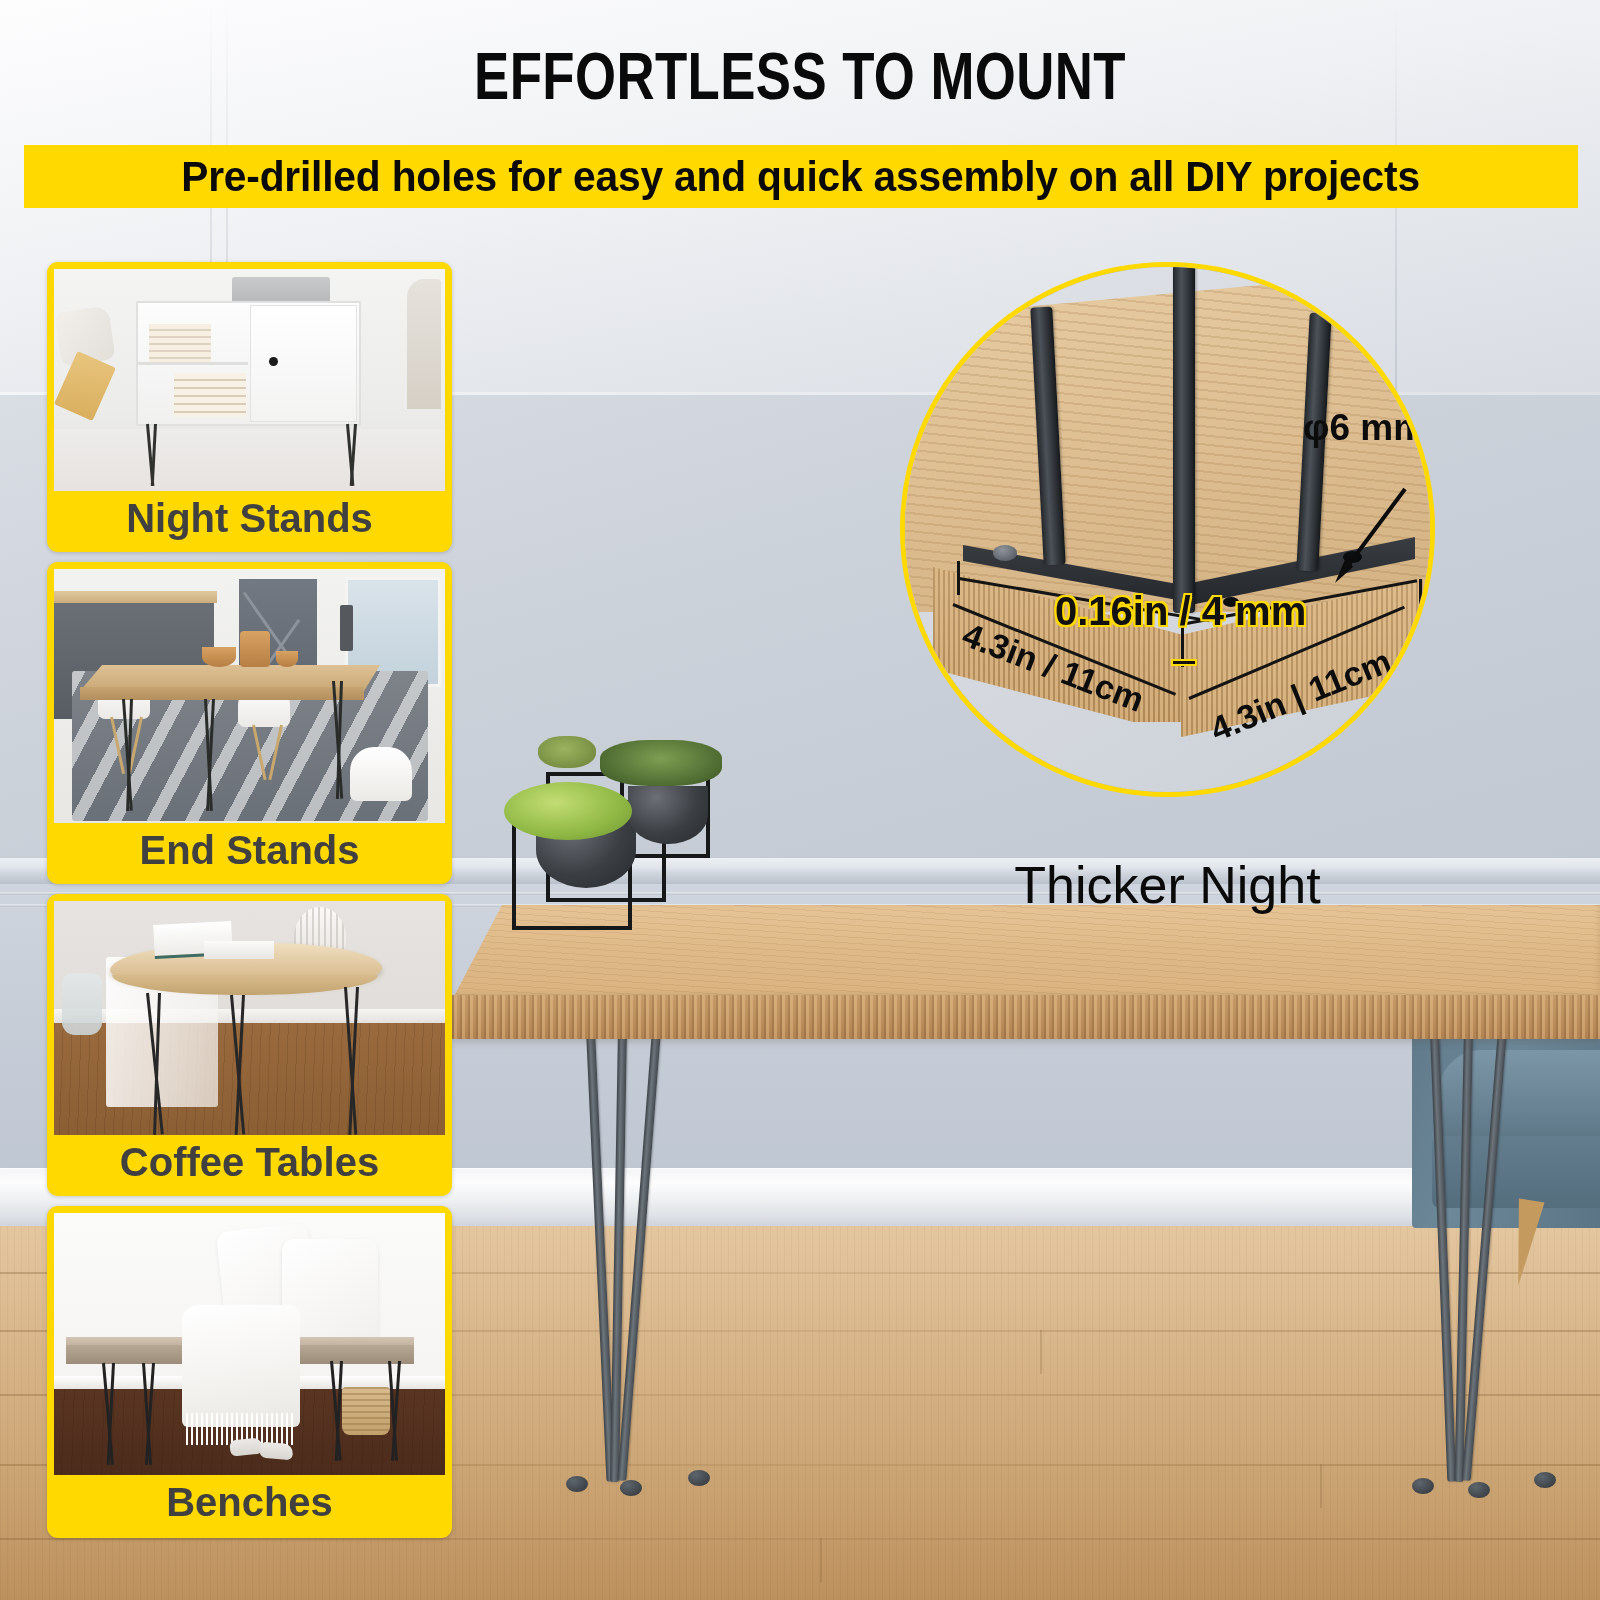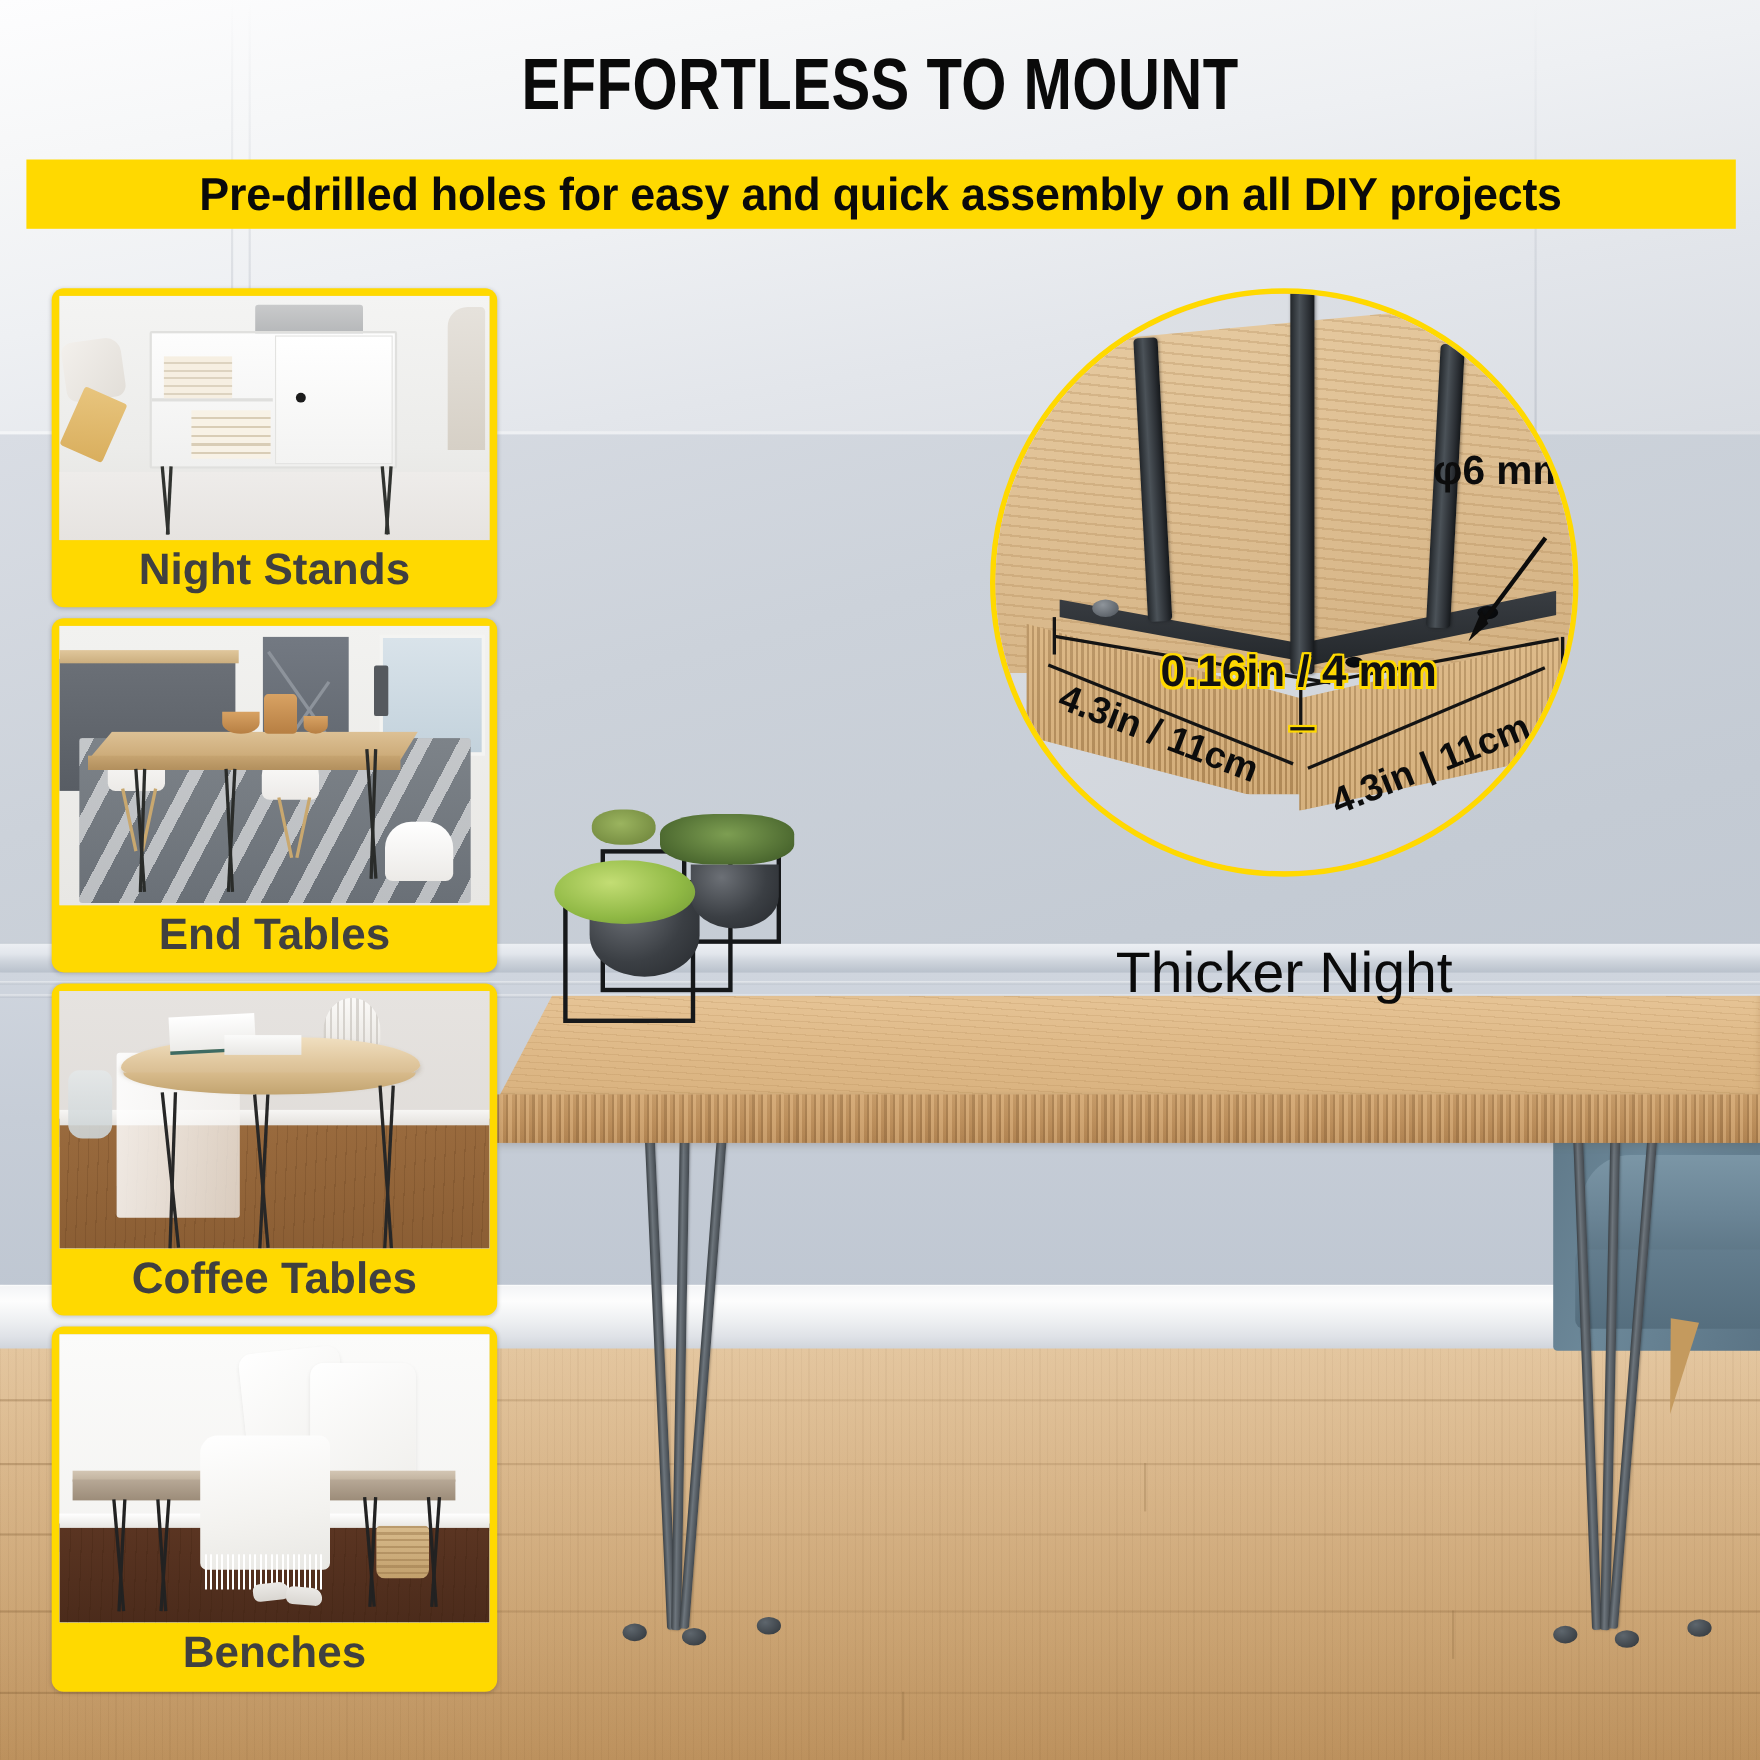--- a/index.html
+++ b/index.html
@@ -269,21 +269,21 @@
     background:
       repeating-linear-gradient(92deg, rgba(60,32,14,.25) 0px, rgba(60,32,14,.25) 1px, rgba(0,0,0,0) 1px, rgba(0,0,0,0) 10px),
       linear-gradient(180deg,#5b3522,#4b2b1b); }
   .bn-basebd { position:absolute; left:0; bottom:86px; width:100%; height:13px;
     background:linear-gradient(180deg,#ffffff,#e7e5e1); }
 
   
   #callout {
     position:absolute; left:900px; top:262px; width:535px; height:535px;
     border-radius:50%; border:5px solid #ffd900; overflow:hidden;
-    background:#fdba74;
+    background:#a3a3a3;
   }
   .co-bg { position:absolute; inset:0; background:linear-gradient(150deg,#dfe2e7,#ccd1d8); }
   .co-slabtop {
     position:absolute; left:-10px; top:0px; width:560px; height:345px;
     background:
       repeating-linear-gradient(6deg,
         rgba(160,118,66,.22) 0px, rgba(160,118,66,.22) 2px,
         rgba(0,0,0,0) 2px, rgba(0,0,0,0) 9px),
       linear-gradient(170deg,#e8cda4 0%,#dfc094 45%,#d3b182 100%);
     clip-path:polygon(0 52px, 560px 0, 560px 345px, 0 345px);
@@ -463,21 +463,21 @@
     <div class="et-bowl" style="left:148px; top:78px; width:34px; height:20px;"></div>
     <div class="et-bowl" style="left:186px; top:62px; width:30px; height:36px; border-radius:4px;"></div>
     <div class="et-bowl" style="left:222px; top:82px; width:22px; height:16px;"></div>
     <div class="et-leg" style="left:68px;  top:130px; height:112px; transform:rotate(-4deg);"></div>
     <div class="et-leg" style="left:76px;  top:130px; height:112px; transform:rotate(2deg);"></div>
     <div class="et-leg" style="left:150px; top:130px; height:112px; transform:rotate(-3deg);"></div>
     <div class="et-leg" style="left:158px; top:130px; height:112px; transform:rotate(3deg);"></div>
     <div class="et-leg" style="left:278px; top:112px; height:118px; transform:rotate(-4deg);"></div>
     <div class="et-leg" style="left:286px; top:112px; height:118px; transform:rotate(2deg);"></div>
   </div>
-  <div class="card-label" style="top:268px;">End Tables</div>
+  <div class="card-label" style="top:268px;">End Stands</div>
 </div>
 
 <div class="card" style="top:894px; height:302px;">
   <div class="card-photo" style="top:7px; height:234px;">
     <div class="ct-wall"></div>
     <div class="ct-floor"></div>
     <div class="ct-base"></div>
     <div class="ct-curtain"></div>
     <div class="ct-jar"></div>
     <div class="ct-lamp"></div>

